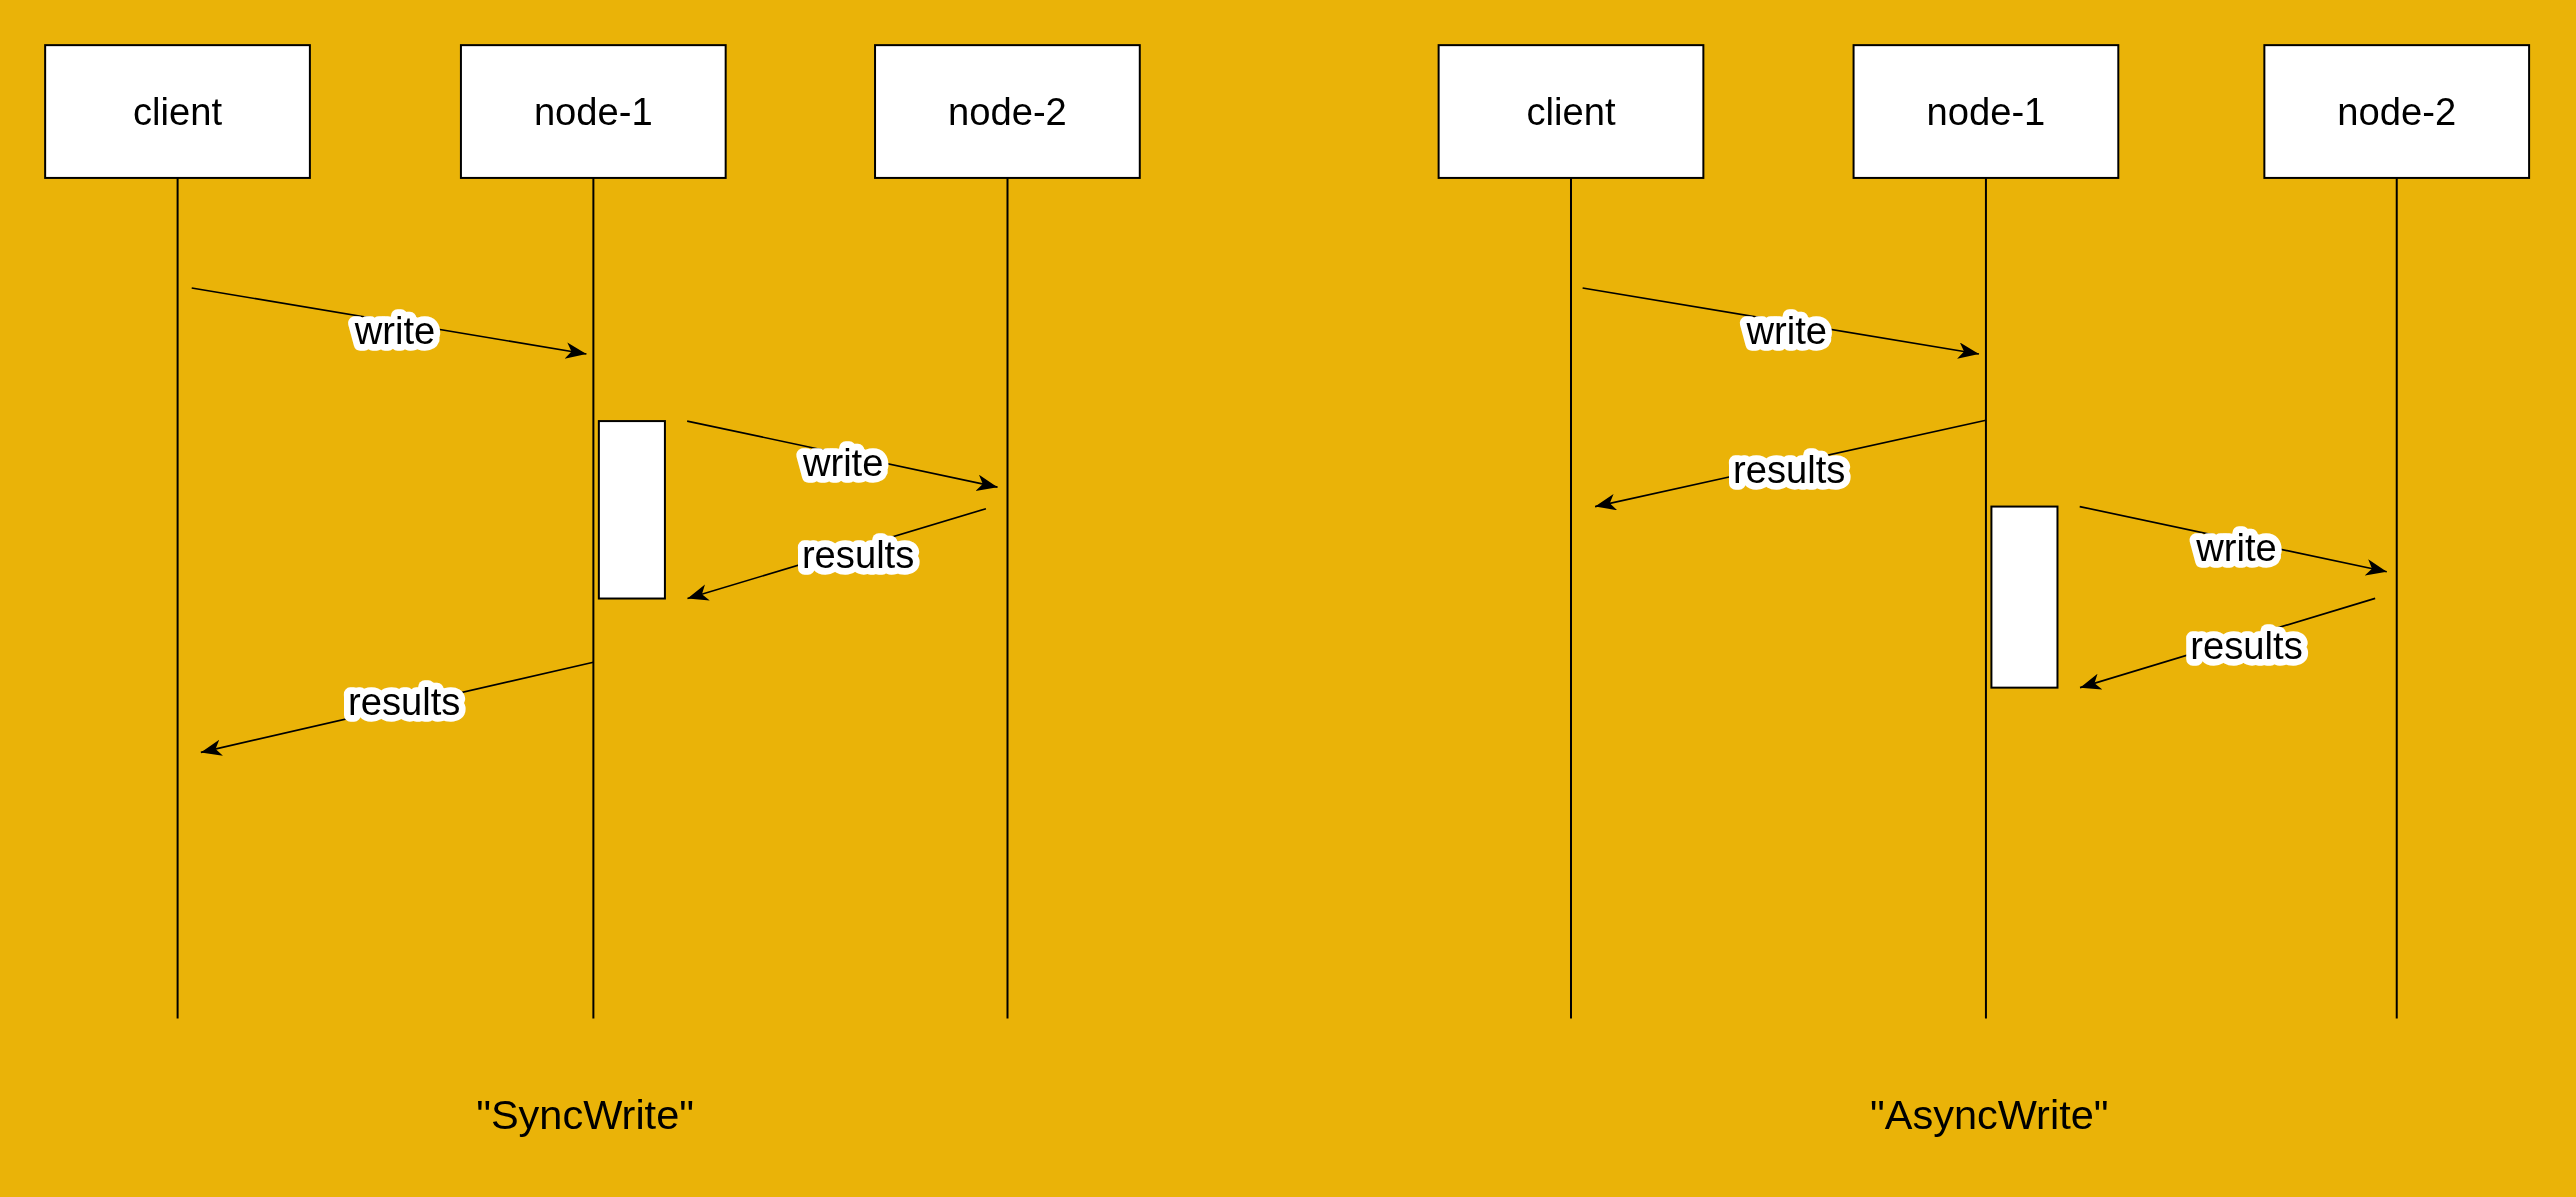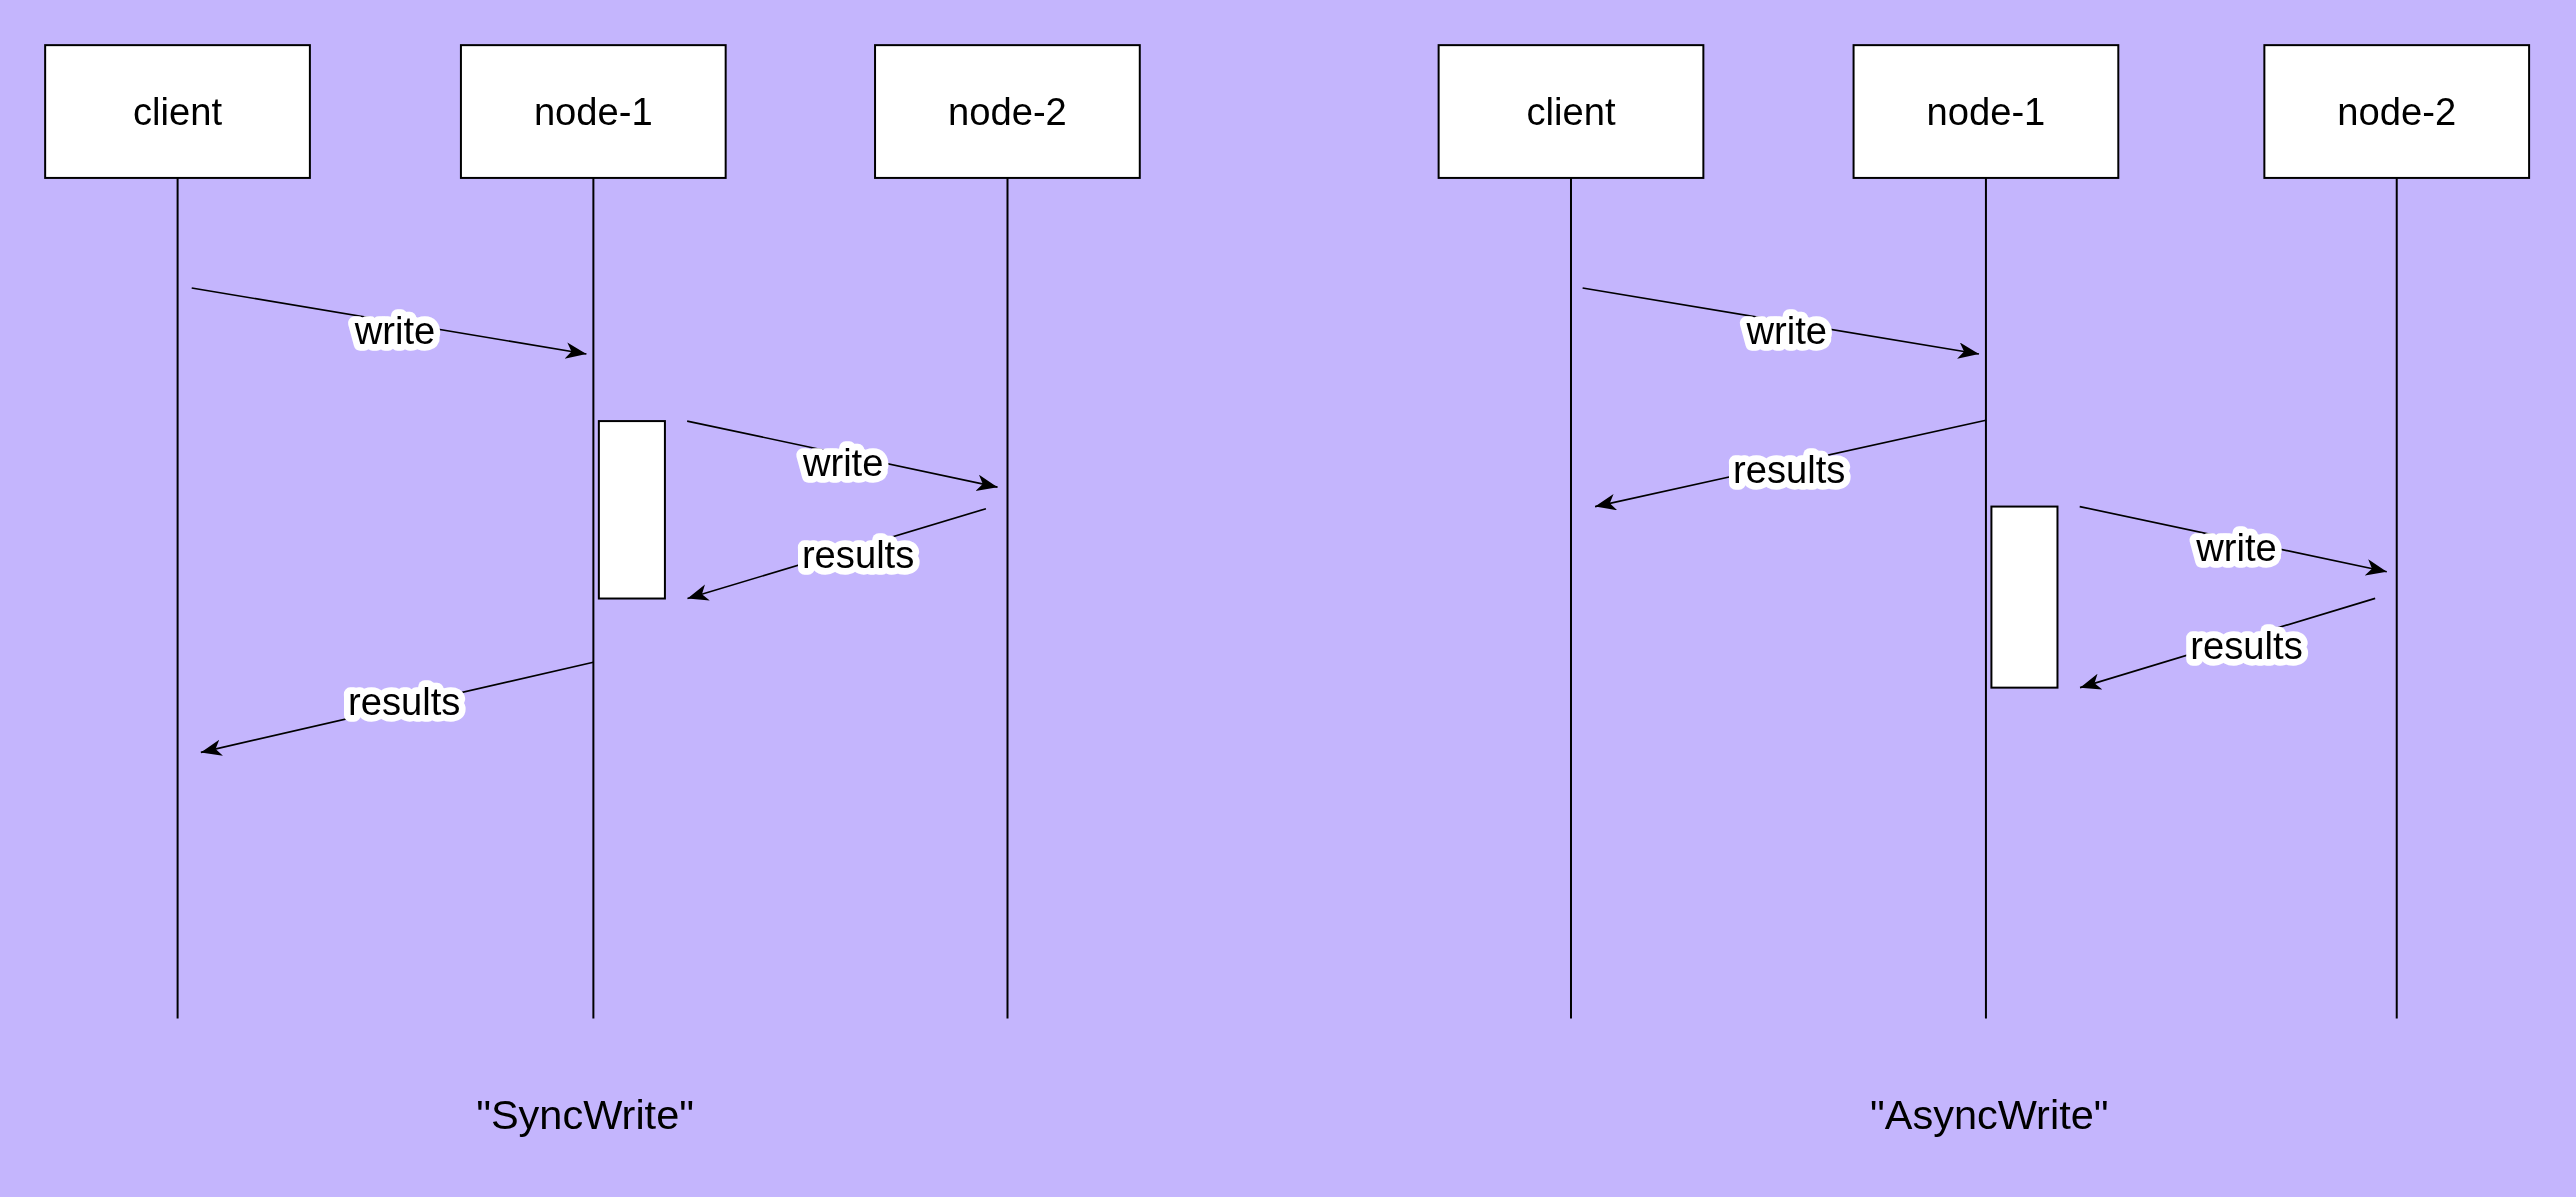--- a/index.html
+++ b/index.html
@@ -6,21 +6,21 @@
     margin: 0;
     padding: 0;
     background: #ffffff;
     font-family: "Liberation Sans", sans-serif;
   }
   .stage {
     position: relative;
     width: 100%;
     max-width: 2576px;
     aspect-ratio: 1552 / 721;
-    background: #c4b5fd;
+    background: #eab308;
     overflow: hidden;
   }
   svg { display: block; width: 100%; height: 100%; }
 
   .actor-box   { fill: #ffffff; stroke: #000000; stroke-width: 1.2; }
   .lifeline    { stroke: #000000; stroke-width: 1.2; fill: none; }
   .activation  { fill: #ffffff; stroke: #000000; stroke-width: 1.2; }
   .msg-line    { stroke: #000000; stroke-width: 1; fill: none; }
   .actor-label { font-size: 23px; fill: #000000; text-anchor: middle; }
   .msg-label   {

